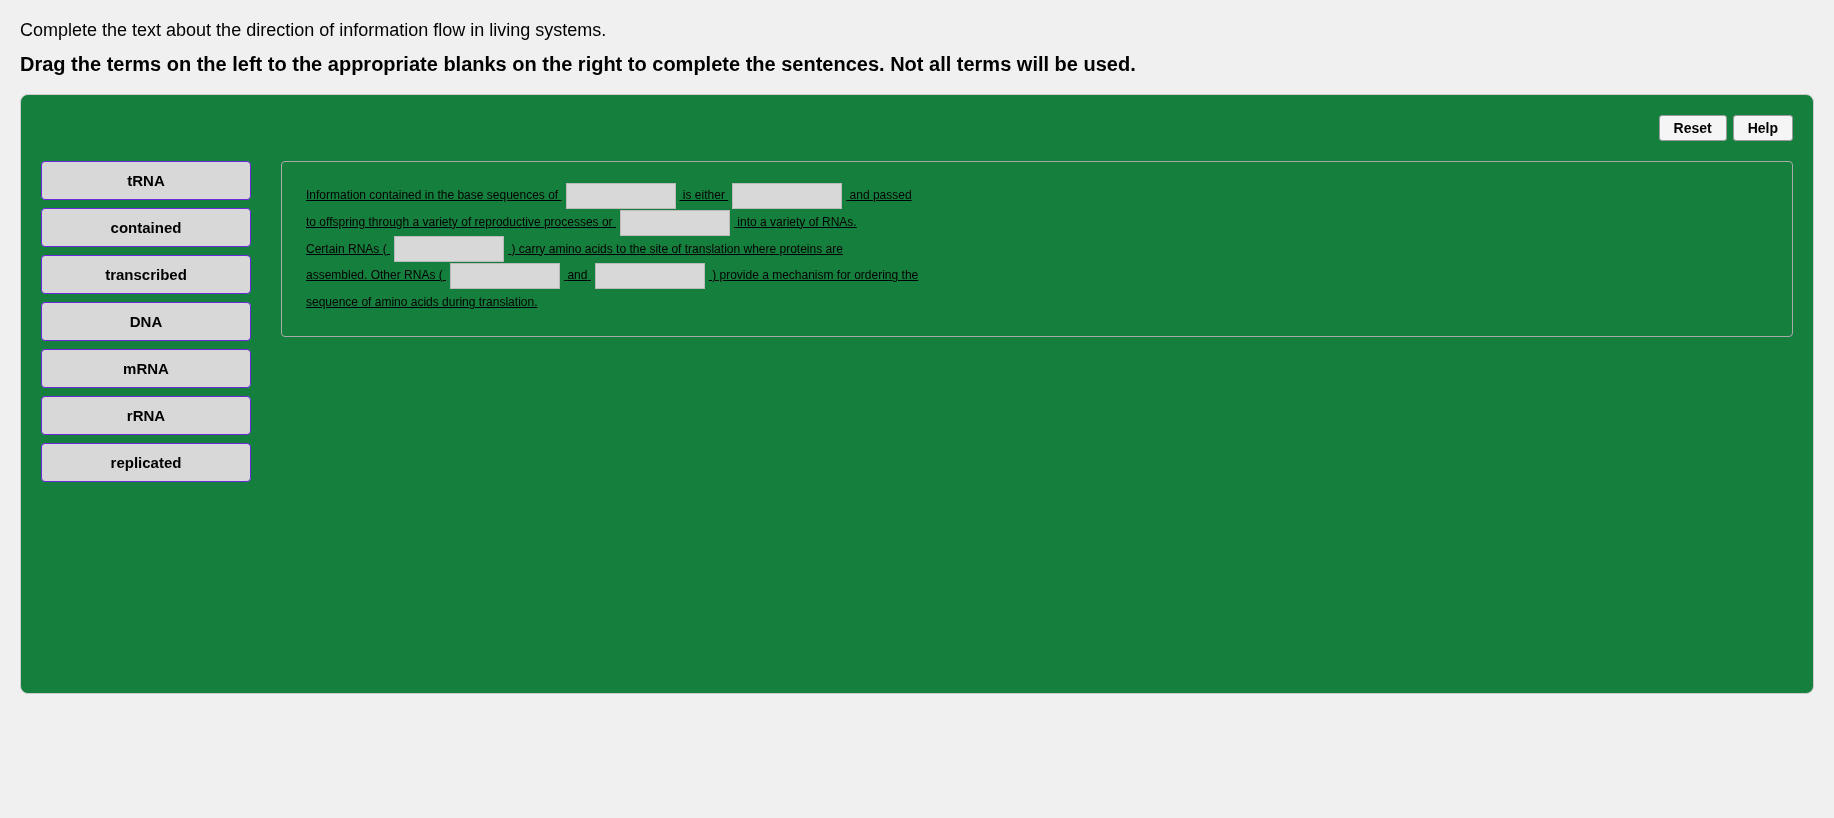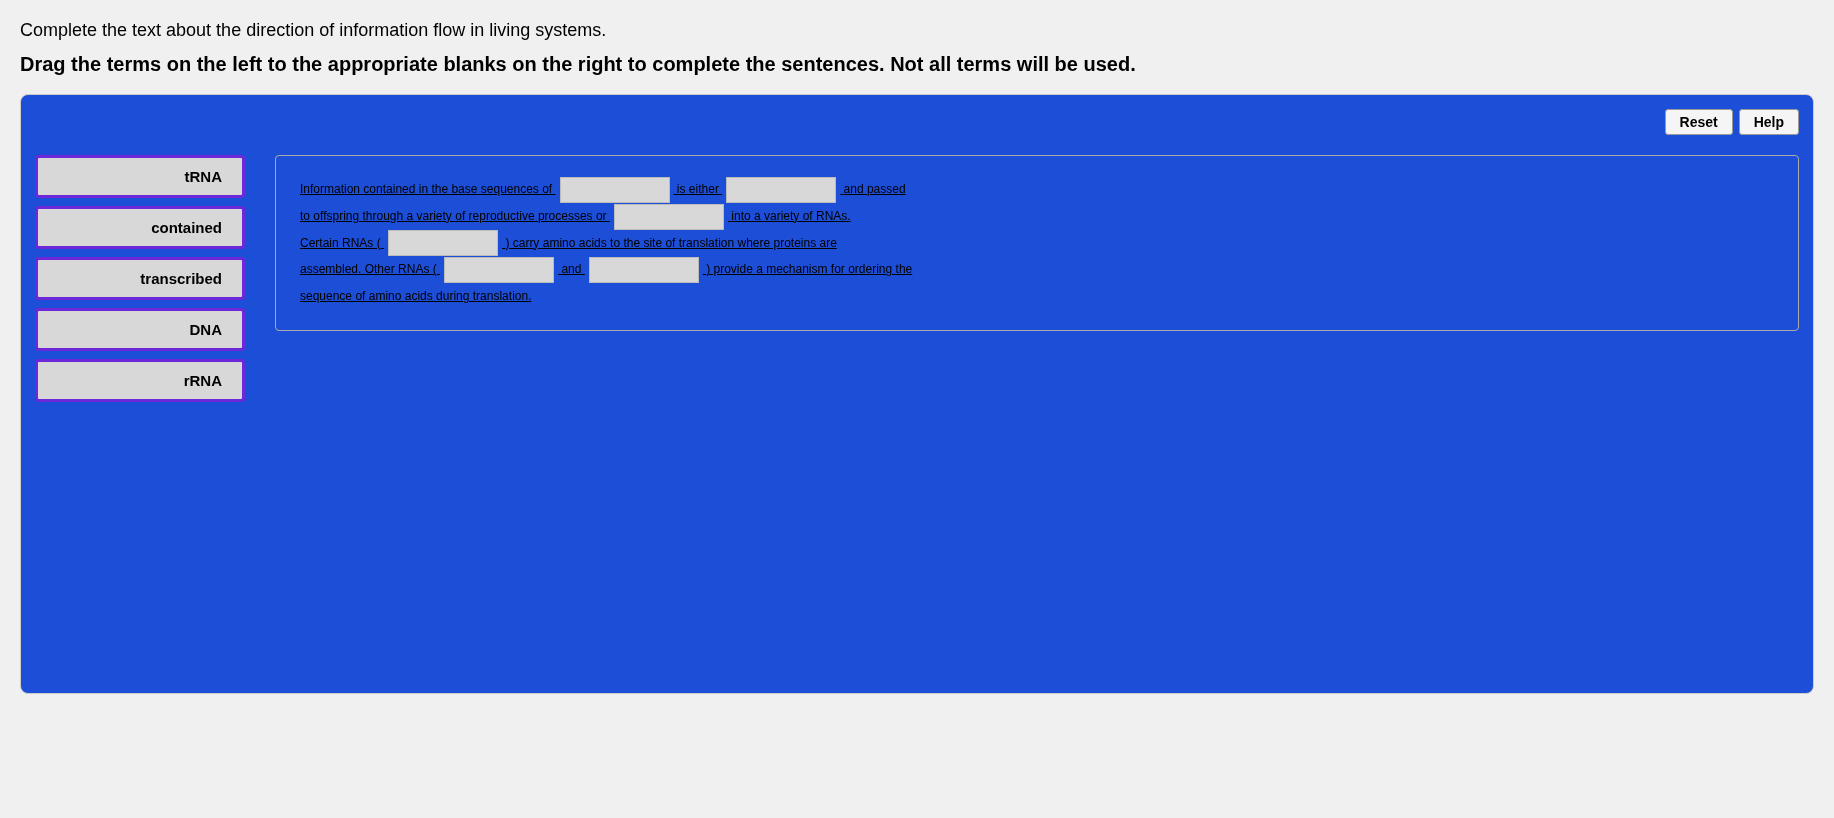--- a/index.html
+++ b/index.html
@@ -24,24 +24,24 @@
     }
 
     .instructions {
       font-size: 20px;
       font-weight: bold;
       margin-bottom: 18px;
       color: #000;
     }
 
     .main-container {
-      background: #1d4ed8;
+      background: #15803d;
       border: 1px solid #ccc;
       border-radius: 8px;
-      padding: 14px;
+      padding: 20px;
       position: relative;
       min-height: 600px;
     }
 
     .toolbar {
       display: flex;
       justify-content: flex-end;
       gap: 6px;
       margin-bottom: 20px;
     }
@@ -64,24 +64,24 @@
 
     .terms-column {
       display: flex;
       flex-direction: column;
       gap: 8px;
       min-width: 210px;
     }
 
     .term-item {
       background: #d8d8d8;
-      border: 3px solid #6d28d9;
+      border: 1px solid #6d28d9;
       border-radius: 4px;
       padding: 10px 20px;
-      text-align: right;
+      text-align: center;
       font-weight: bold;
       font-size: 15px;
       cursor: grab;
       user-select: none;
       min-width: 200px;
     }
 
     .sentences-container {
       border: 1px solid #aaa;
       border-radius: 4px;
@@ -114,21 +114,23 @@
     <button class="toolbar-btn">Help</button>
   </div>
 
   <div class="content-area">
 
     <div class="terms-column">
       <div class="term-item">tRNA</div>
       <div class="term-item">contained</div>
       <div class="term-item">transcribed</div>
       <div class="term-item">DNA</div>
+      <div class="term-item">mRNA</div>
       <div class="term-item">rRNA</div>
+      <div class="term-item">replicated</div>
     </div>
 
     <div class="sentences-container">
       
       <span>Information contained in the base sequences of</span>
       <span class="blank"></span>
       <span>is either</span>
       <span class="blank"></span>
       <span>and passed</span>
       

